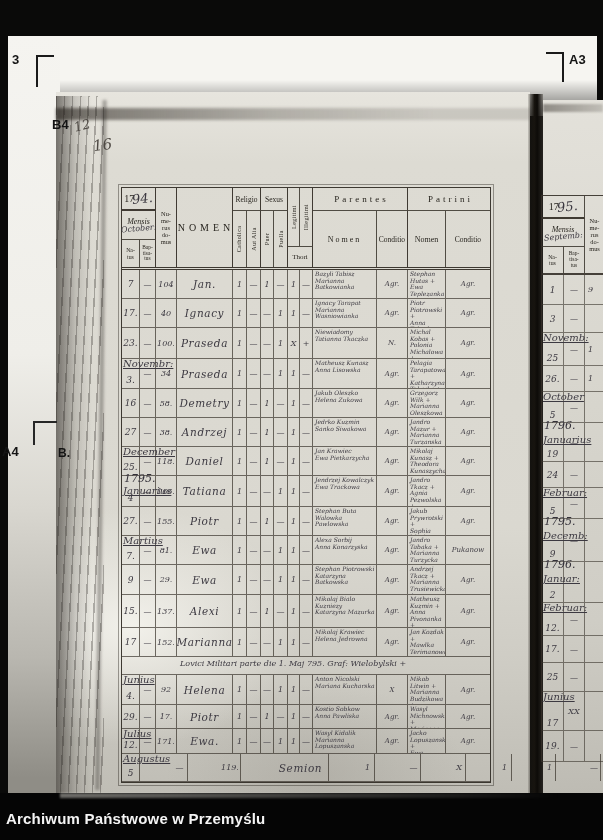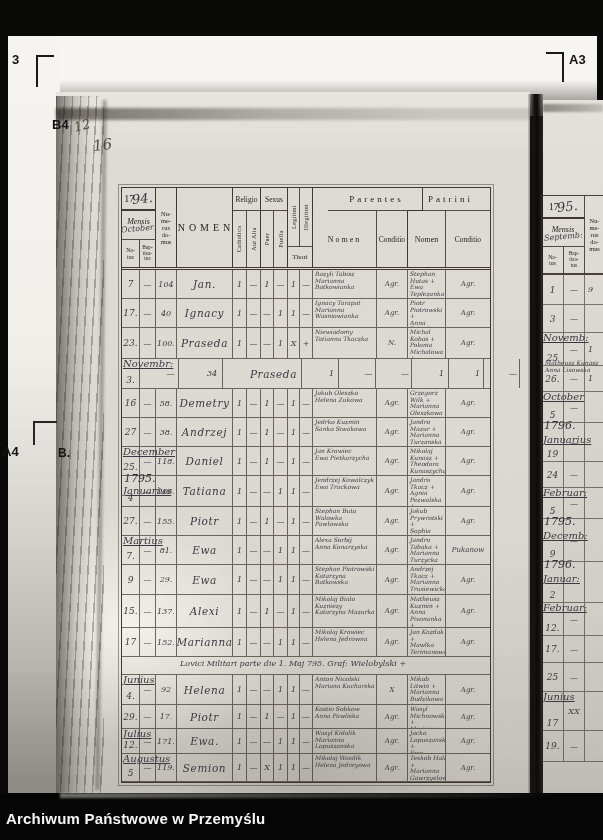--- a/index.html
+++ b/index.html
@@ -170,21 +170,21 @@
         </div>
 
       <div class="hc br" style="left:166px;top:0;width:12px;height:58px;">
           <span class="vtext">Legitimi</span>
         </div>
       <div class="hc br2" style="left:178px;top:0;width:13px;height:58px;">
           <span class="vtext">Illegitimi</span>
         </div>
       <div class="hc br2 bt" style="left:166px;top:58px;width:25px;height:21px;font-size:7px;">Thori</div>
 
-      <div class="hc br2 bb" style="left:206px;top:0;width:95px;height:23px;font-size:9px;letter-spacing:3px;padding-left:3px;">Parentes</div>
+      <div class="hc br2 bb" style="left:191px;top:0;width:95px;height:23px;font-size:9px;letter-spacing:3px;padding-left:3px;">Parentes</div>
       <div class="hc br" style="left:191px;top:23px;width:64px;height:56px;font-size:8px;letter-spacing:2px;">Nomen</div>
       <div class="hc br2" style="left:255px;top:23px;width:31px;height:56px;font-size:7.5px;">Conditio</div>
 
       <div class="hc bb" style="left:286px;top:0;width:82px;height:23px;font-size:9px;letter-spacing:3px;padding-left:3px;">Patrini</div>
       <div class="hc br" style="left:286px;top:23px;width:38px;height:56px;font-size:8px;">Nomen</div>
       <div class="hc" style="left:324px;top:23px;width:44px;height:56px;font-size:7.5px;">Conditio</div>
     </div>
     <div class="reg-body">
         <div class="reg-row" style="height: 28px;">
           <div class="c natus script">7</div>
@@ -233,21 +233,21 @@
           <div class="c mark script">1</div>
           <div class="c mark script">X</div>
           <div class="c mark script">+</div>
           <div class="c pn script">Niewiadomy
 Tatianna Tkaczka</div>
           <div class="c pc script">N.</div>
           <div class="c tn script">Michal Kobas +
 Polonia Michalowa +</div>
           <div class="c tc script">Agr.</div>
         </div>
-        <div class="reg-row offset" style="height: 29px; gap: 23px;">
+        <div class="reg-row offset" style="height: 29px;">
           <div class="month-label">Novembr:</div>
           <div class="c natus script">3.</div>
           <div class="c bapt script">—</div>
           <div class="c domus script">34</div>
           <div class="c name script">Praseda</div>
           <div class="c mark script">1</div>
           <div class="c mark script">—</div>
           <div class="c mark script">—</div>
           <div class="c mark script">1</div>
           <div class="c mark script">1</div>
@@ -477,21 +477,21 @@
           <div class="c mark script">1</div>
           <div class="c mark script">1</div>
           <div class="c mark script">—</div>
           <div class="c pn script">Wasyl Kidalik
 Marianna Lopuszanska</div>
           <div class="c pc script">Agr.</div>
           <div class="c tn script">Jacko Lopuszanski +
 Ewa Kidalikowa +</div>
           <div class="c tc script">Agr.</div>
         </div>
-        <div class="reg-row offset" style="height: 27px;">
+        <div class="reg-row offset" style="height: 27px; gap: 32px;">
           <div class="month-label">Augustus</div>
           <div class="c natus script">5</div>
           <div class="c bapt script">—</div>
           <div class="c domus script">119.</div>
           <div class="c name script">Semion</div>
           <div class="c mark script">1</div>
           <div class="c mark script">—</div>
           <div class="c mark script">X</div>
           <div class="c mark script">1</div>
           <div class="c mark script">1</div>

